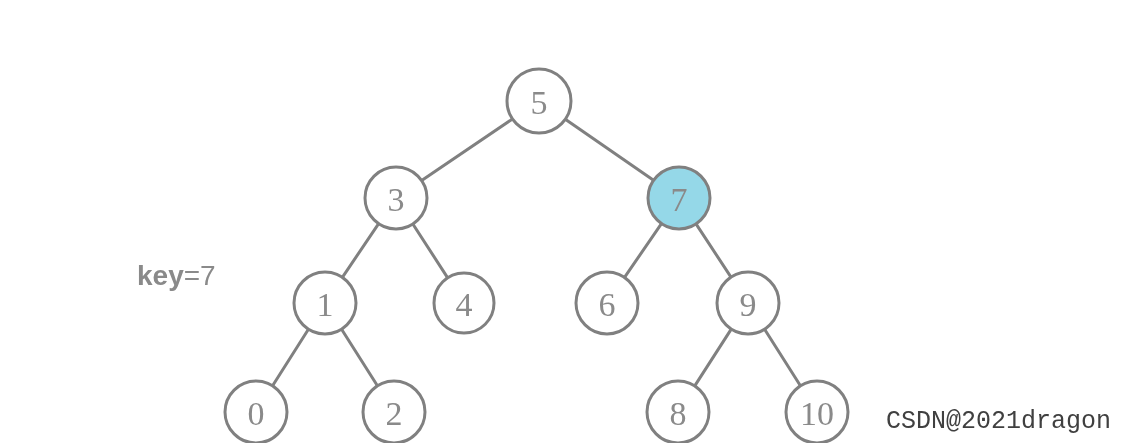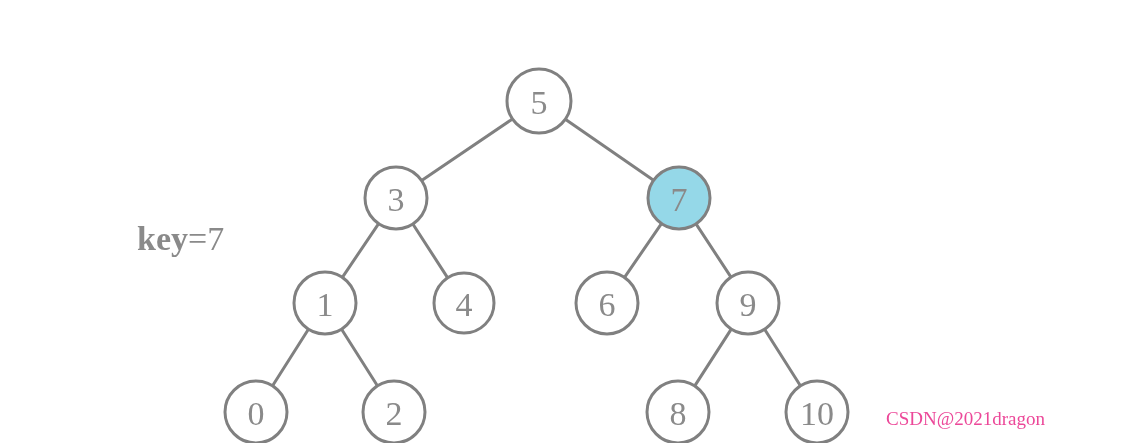--- a/index.html
+++ b/index.html
@@ -42,34 +42,35 @@
   .node-label {
     fill: #8a8a8a;
     font-family: "Liberation Serif", serif;
     font-size: 34px;
     text-anchor: middle;
     dominant-baseline: central;
   }
   .key-label {
     position: absolute;
     color: #8a8a8a;
-    font-family: Liberation Serif, serif;
-    font-size: 34px;
+    font-family: Liberation Sans, sans-serif;
+    font-size: 28px;
     line-height: 1;
     white-space: nowrap;
     letter-spacing: 0px;
+    margin-top: 40px;
   }
   .key-label .kw {
     font-weight: bold;
   }
   .watermark {
     position: absolute;
-    color: #ec4899;
-    font-family: Liberation Serif, serif;
-    font-size: 19px;
+    color: #404040;
+    font-family: Liberation Mono, monospace;
+    font-size: 25px;
     line-height: 1;
     white-space: nowrap;
   }
 </style>
 </head>
 <body>
 
 <div id="canvas">
 
   <svg id="tree-svg" viewBox="0 0 1135 443">

